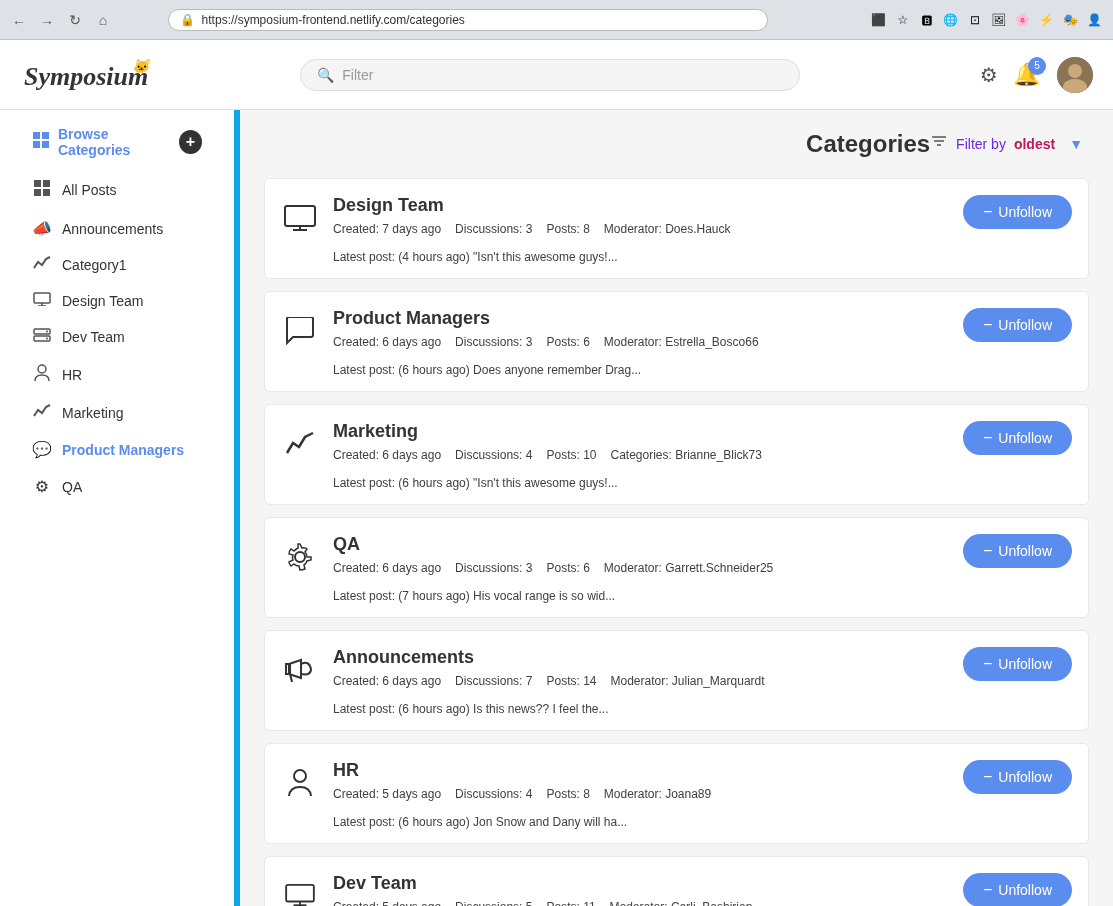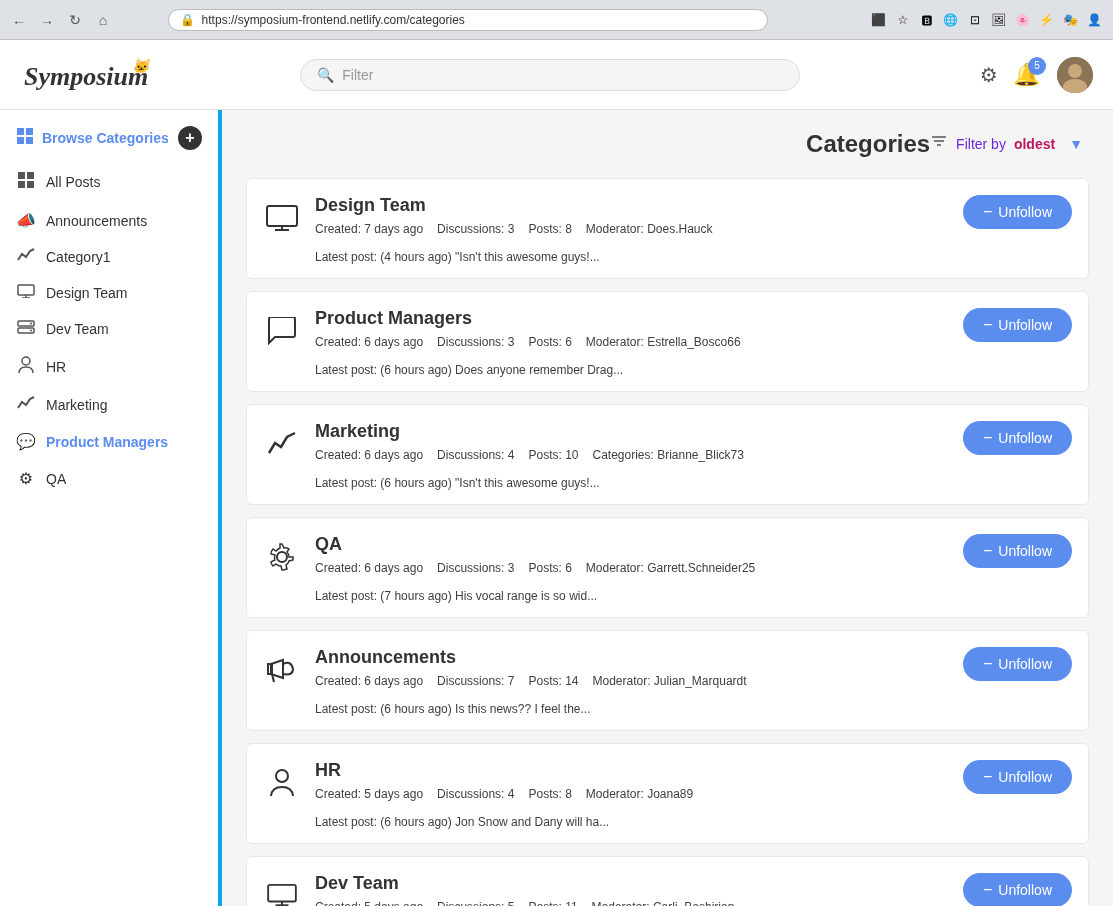--- a/index.html
+++ b/index.html
@@ -109,24 +109,24 @@
     }
 
     
     .main-layout {
       display: flex;
       height: calc(906px - 110px);
     }
 
     
     .sidebar {
-      width: 222px;
+      width: 240px;
       background: white;
-      border-right: 4px solid #0ea5e9;
-      padding: 16px 0;
+      border-right: 6px solid #0ea5e9;
+      padding: 16px 16px;
       overflow-y: auto;
     }
     .sidebar-header {
       display: flex;
       align-items: center;
       justify-content: space-between;
       padding: 0 16px 12px;
     }
     .sidebar-title {
       display: flex;

